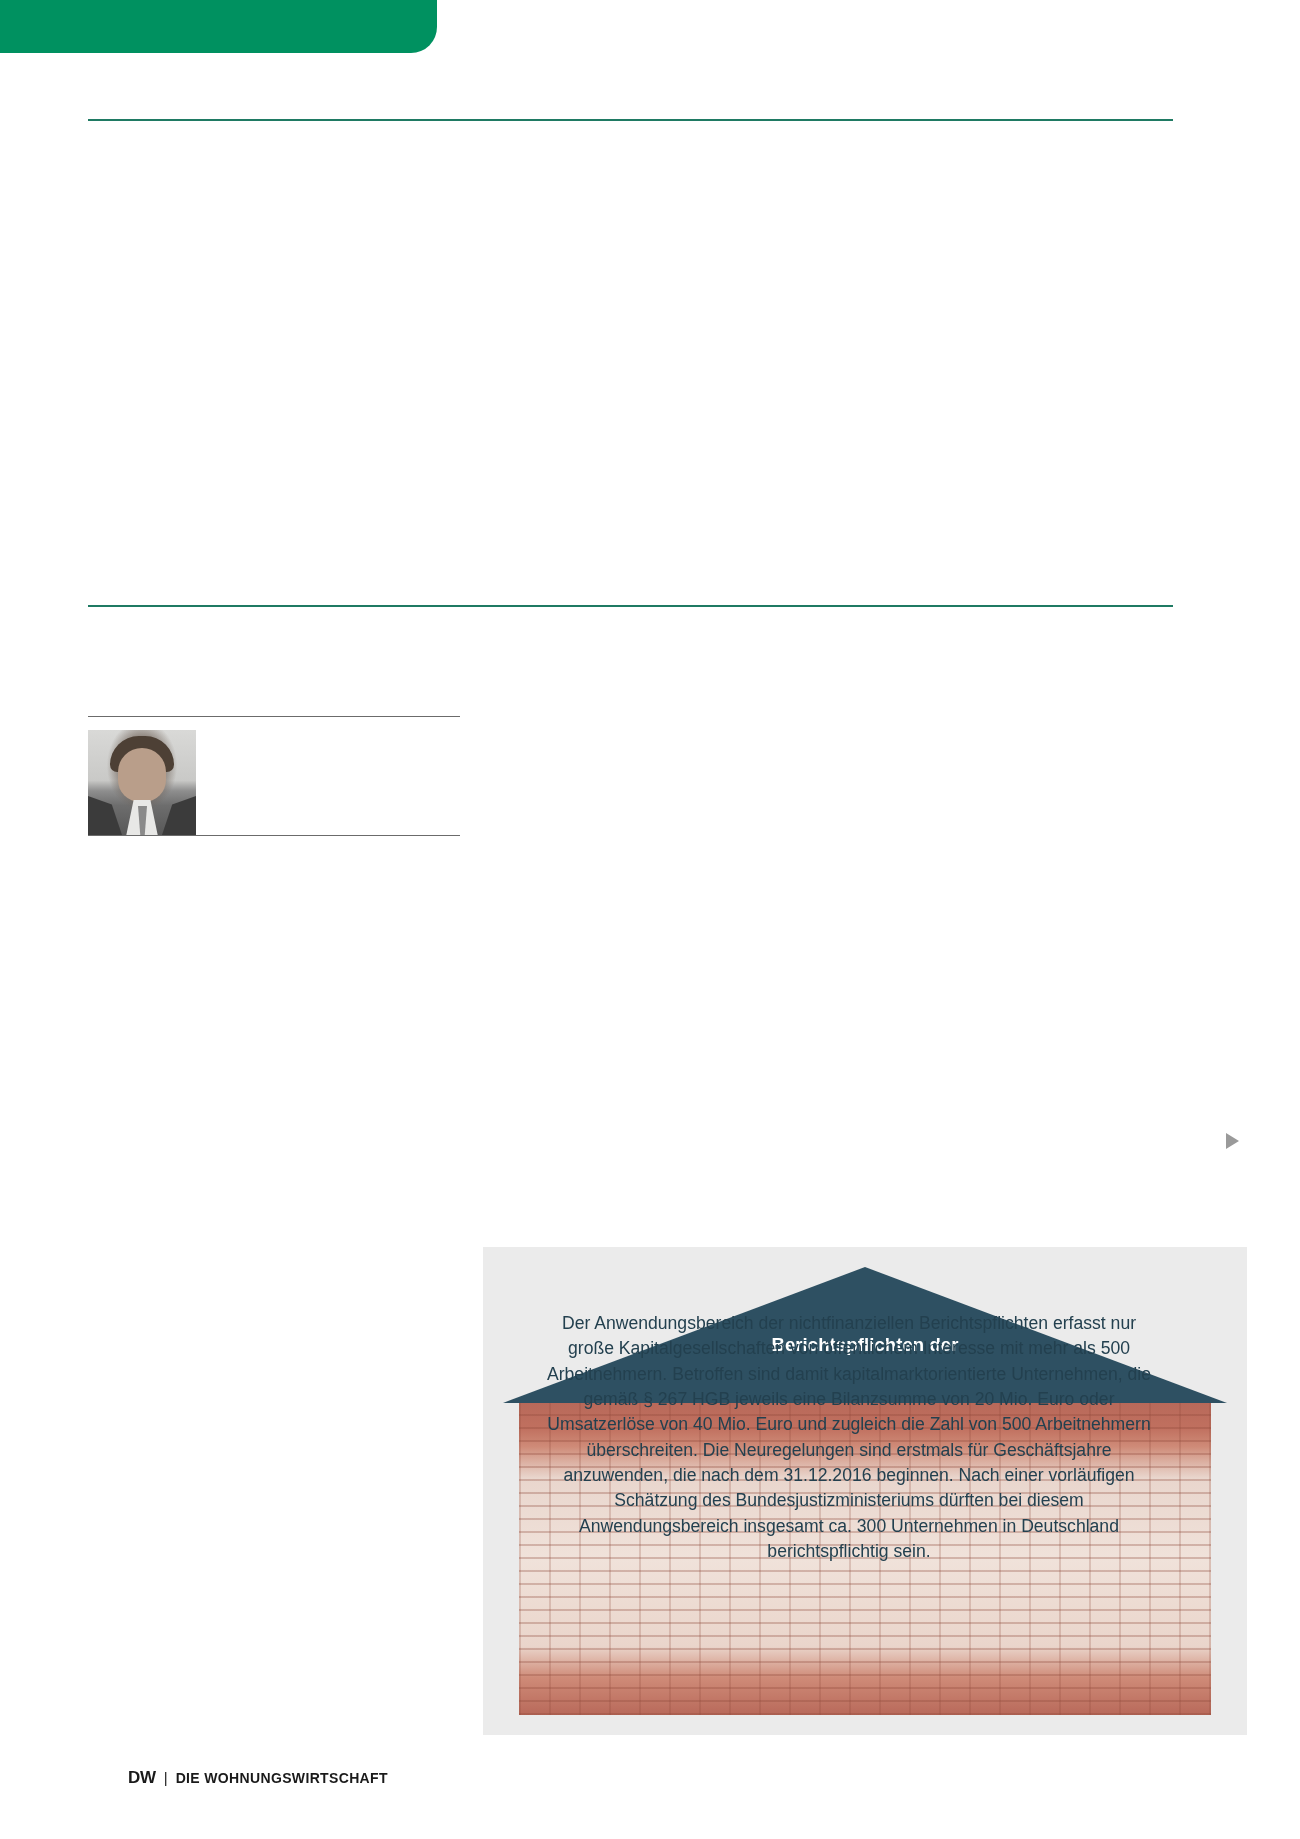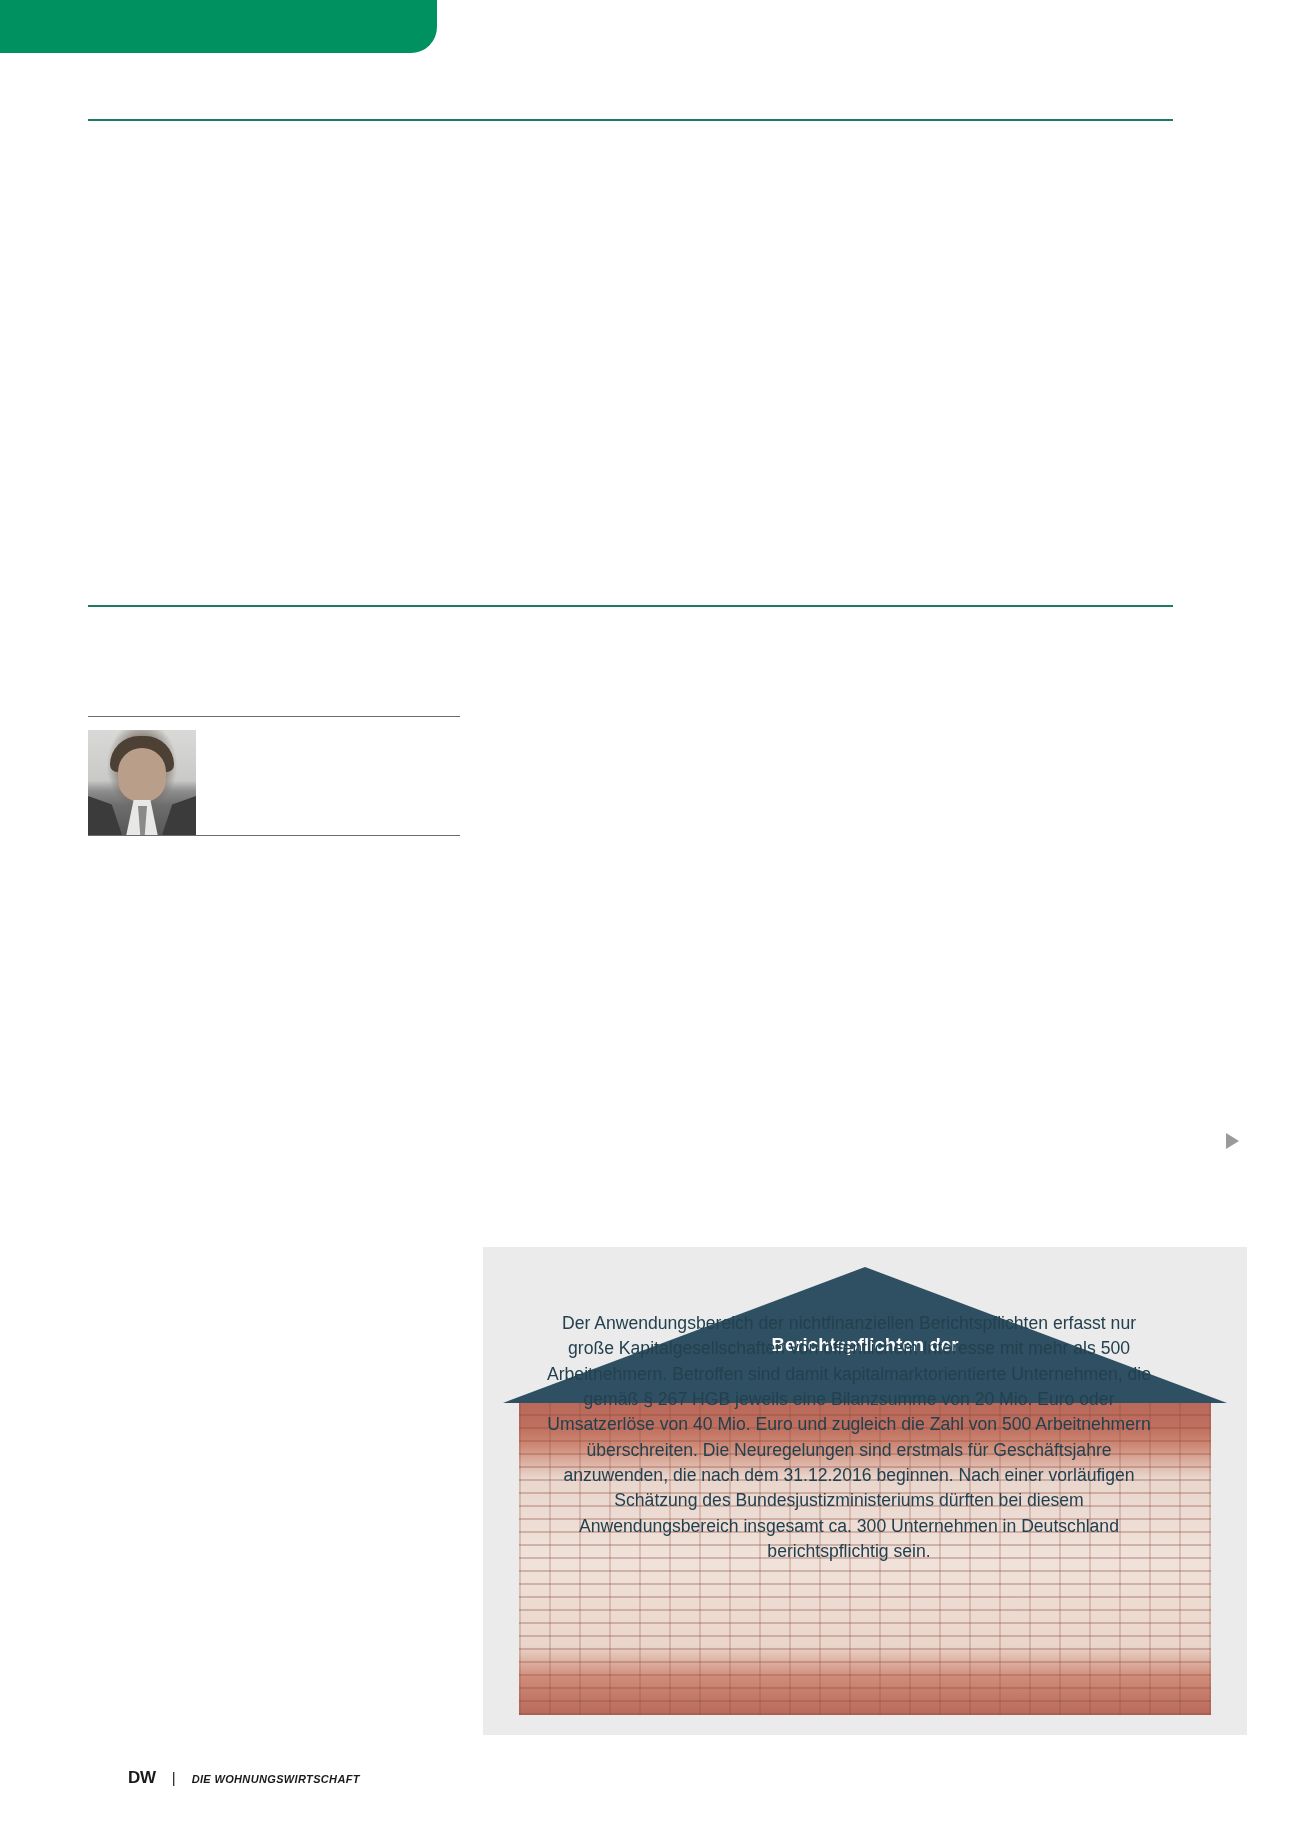--- a/index.html
+++ b/index.html
@@ -181,38 +181,37 @@
     line-height: 1.44;
   }
 
   
   .footer {
     position: absolute;
     left: 128px;
     top: 1768px;
     display: flex;
     align-items: baseline;
-    gap: 16px;
+    gap: 8px;
   }
   .footer .dw {
     font-size: 17px;
     font-weight: bold;
     color: #1a1a1a;
     letter-spacing: -.3px;
   }
   .footer .sep {
     font-size: 15px;
     color: #1a1a1a;
   }
   .footer .label {
-    font-size: 11px;
+    font-size: 14px;
     font-weight: bold;
     letter-spacing: .35px;
     color: #1a1a1a;
-    font-style: italic;
   }
 </style>
 </head>
 <body>
 
 <div class="corner-block"></div>
 
 <div class="rule rule-top"></div>
 <div class="rule rule-mid"></div>
 

